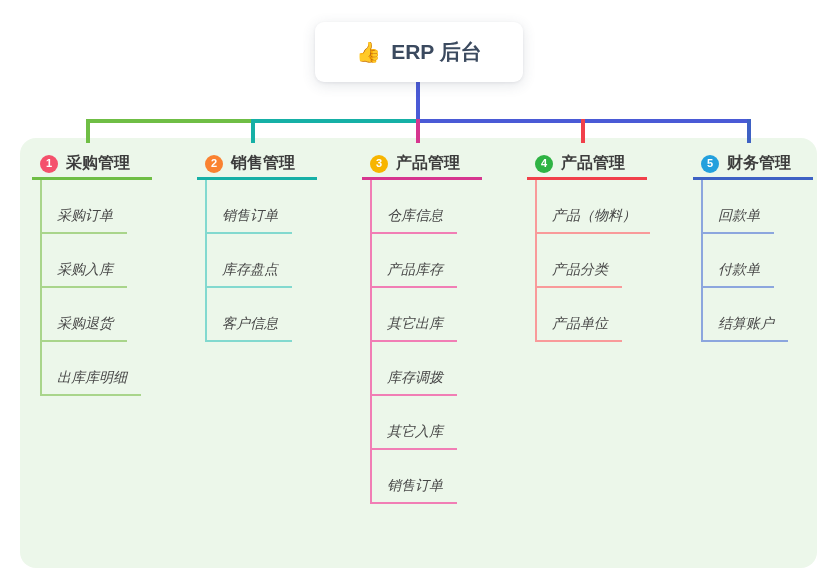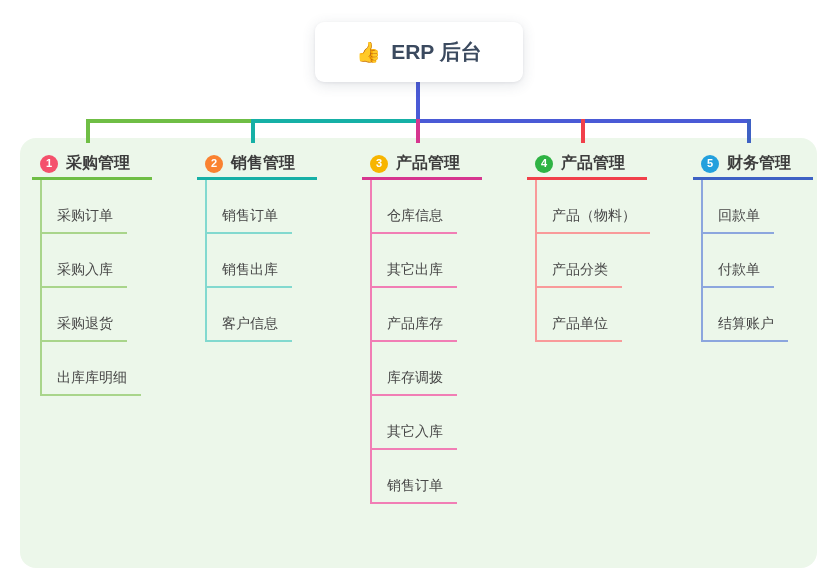--- a/index.html
+++ b/index.html
@@ -40,21 +40,21 @@
     width:112px;height:27px;box-sizing:content-box;
     display:flex;align-items:center;gap:8px;padding-left:8px;
     border-bottom:3px solid var(--main);
     font-size:16px;font-weight:600;color:#3c3c3c;cursor:default;
   }
   .badge{
     width:18px;height:18px;border-radius:50%;background:var(--badge);
     color:#ffffff;font-size:11px;font-weight:700;flex:0 0 18px;
     display:flex;align-items:center;justify-content:center;line-height:1;
   }
-  .subs{position:relative;width:160px;}
+  .subs{position:relative;width:160px;font-style:italic;}
   .vline{position:absolute;left:8px;top:0;bottom:0;width:2px;background:var(--light);}
   .sub-item{height:54px;display:flex;align-items:flex-end;margin-left:8px;}
   .sub-item:first-child{height:50px;}
   .sub-label{
     display:inline-block;padding:0 14px 7px 17px;
     border-bottom:2px solid var(--light);
     font-size:14px;color:#474747;white-space:nowrap;
   }
 </style>
 </head>
@@ -105,43 +105,43 @@
     <div class="branch-header">
       <span class="badge">2</span>
       <span>销售管理</span>
     </div>
     <div class="subs">
         <div class="vline"></div>
         <div class="sub-item">
           <span class="sub-label">销售订单</span>
         </div>
         <div class="sub-item">
-          <span class="sub-label">销售出库</span>
+          <span class="sub-label">库存盘点</span>
         </div>
         <div class="sub-item">
           <span class="sub-label">客户信息</span>
         </div>
       </div>
   </div>
 
   <div class="col" style="left: 362px; --main: #D6368F; --light: #F17EB5; --badge: #F7B500;">
     <div class="branch-header">
       <span class="badge">3</span>
       <span>产品管理</span>
     </div>
     <div class="subs">
         <div class="vline"></div>
         <div class="sub-item">
           <span class="sub-label">仓库信息</span>
         </div>
         <div class="sub-item">
-          <span class="sub-label">其它出库</span>
+          <span class="sub-label">产品库存</span>
         </div>
         <div class="sub-item">
-          <span class="sub-label">产品库存</span>
+          <span class="sub-label">其它出库</span>
         </div>
         <div class="sub-item">
           <span class="sub-label">库存调拨</span>
         </div>
         <div class="sub-item">
           <span class="sub-label">其它入库</span>
         </div>
         <div class="sub-item">
           <span class="sub-label">销售订单</span>
         </div>

